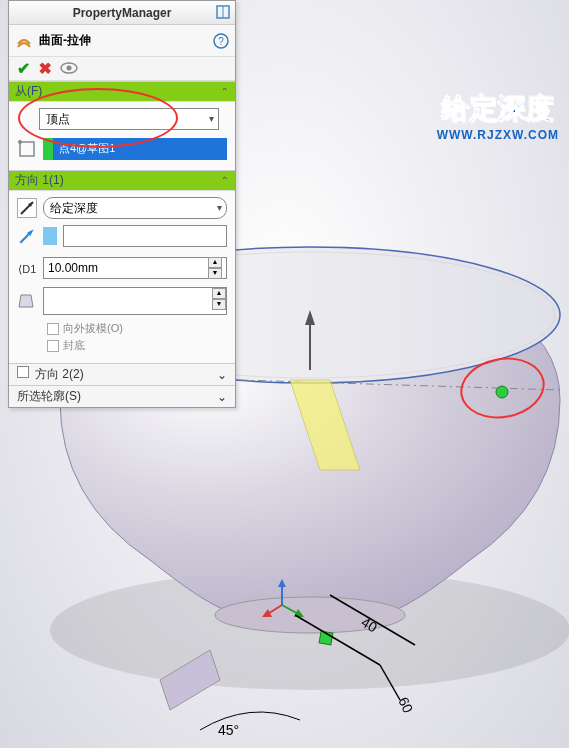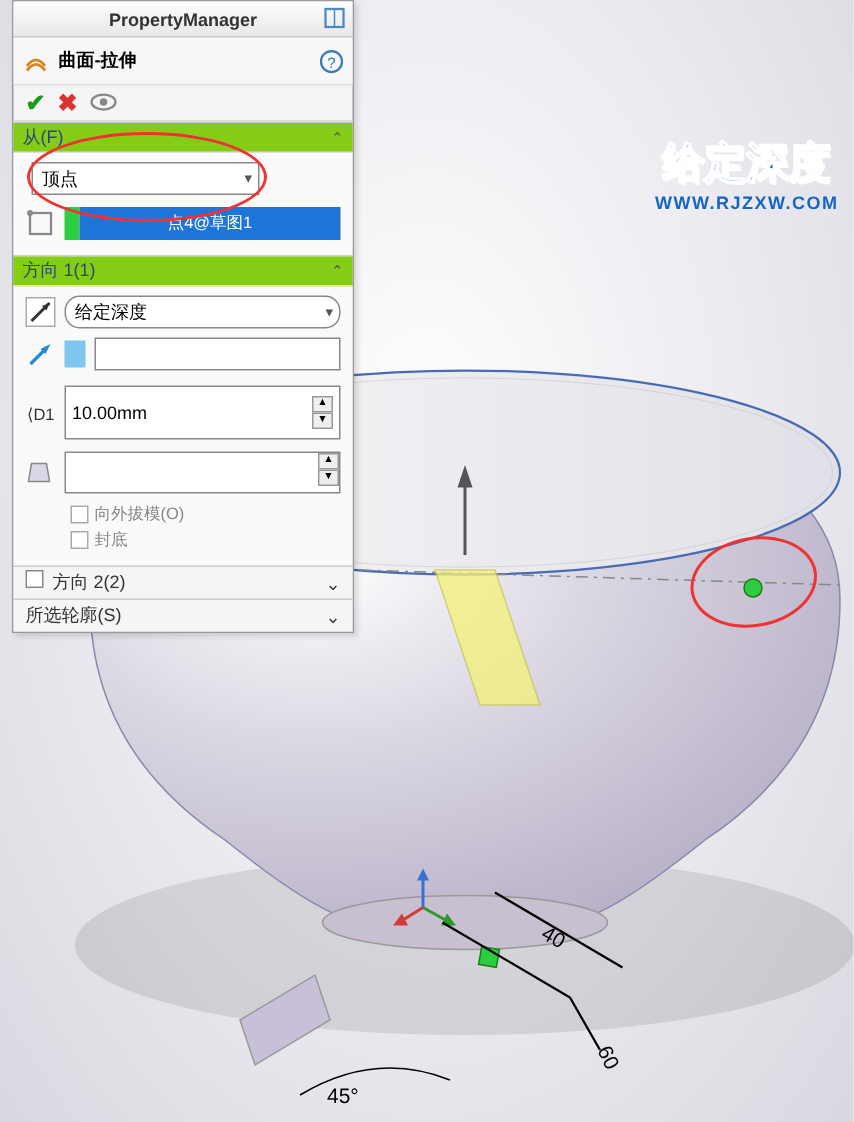--- a/index.html
+++ b/index.html
@@ -46,47 +46,47 @@
   }
   .section-header {
     height: 20px; display: flex; align-items: center; padding: 0 6px;
     font-size: 12px; color: #2a4a7a; background: #84cc16;
     border-bottom: 1px solid #ddd; justify-content: space-between;
   }
   .section-header .chev { font-size: 10px; color: #555; }
   .section-body { padding: 6px 8px 10px 8px; background: #fafafa; }
   
   .dropdown {
-    width: 152px; height: 22px; border: 1px solid #888; background: #fff;
+    width: 180px; height: 22px; border: 1px solid #888; background: #fff;
     display: flex; align-items: center; padding: 0 6px; font-size: 12px;
-    margin-left: 4px; position: relative;
+    margin-left: 22px; position: relative;
   }
   .dropdown .dd-arrow { position: absolute; right: 4px; top: 4px; font-size: 10px; color: #555; }
   
   .selection-row {
     display: flex; align-items: center; margin-top: 8px; gap: 6px;
   }
   .small-icon { width: 20px; height: 20px; display: flex; justify-content: center; }
   .sel-box {
-    flex: 1; height: 22px; display: flex; align-items: stretch; text-align: center;
+    flex: 1; height: 22px; display: flex; align-items: stretch;
   }
   .sel-green { width: 10px; background: #2ecc40; }
   .sel-blue { flex: 1; background: #1e74d8; color: #fff; font-size: 11px; padding: 3px 6px; }
   
   .dir-row { display: flex; align-items: center; gap: 6px; margin-bottom: 6px; }
   .dir-icon { width: 20px; height: 20px; border: 1px solid #aaa; background: #fff; display: flex; align-items: center; justify-content: center; }
   
   .color-row { display: flex; align-items: center; gap: 6px; margin-bottom: 10px; }
   .color-swatch { width: 14px; height: 18px; background: #7ec7ee; }
   .color-input { flex: 1; height: 22px; border: 1px solid #888; background: #fff; display:flex; align-items:center; }
   .spin { width: 14px; display:flex; flex-direction:column; }
   .spin-btn { height: 11px; background:#eee; border:1px solid #999; font-size:7px; text-align:center; line-height:8px; }
   
   .depth-row { display: flex; align-items: center; gap: 6px; margin-bottom: 8px; }
-  .depth-input { flex: 1; height: 36px; border: 1px solid #888; background: #fff; padding: 0 4px; font-size: 12px; display:flex; align-items:center; justify-content:space-between; }
+  .depth-input { flex: 1; height: 22px; border: 1px solid #888; background: #fff; padding: 0 4px; font-size: 12px; display:flex; align-items:center; justify-content:space-between; }
   
   .cube-row { display: flex; align-items: center; gap: 6px; margin-bottom: 6px; }
   .cube-empty { flex: 1; height: 28px; border: 1px solid #888; background: #fff; }
   
   .chk-row { display: flex; align-items: center; gap: 4px; padding-left: 30px; font-size: 11px; color: #888; margin-top: 2px; }
   .chk { width: 12px; height: 12px; border: 1px solid #aaa; background: #fff; }
   
   .collapsed-row {
     height: 22px; display: flex; align-items: center; justify-content: space-between;
     padding: 0 8px; font-size: 12px; color: #333; border-top: 1px solid #ccc;

